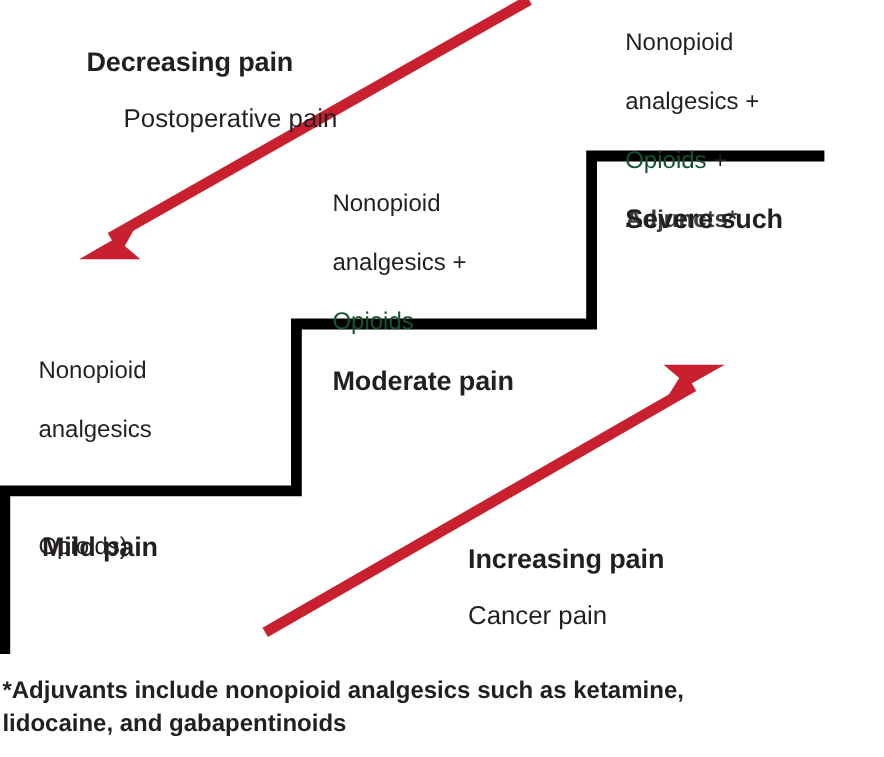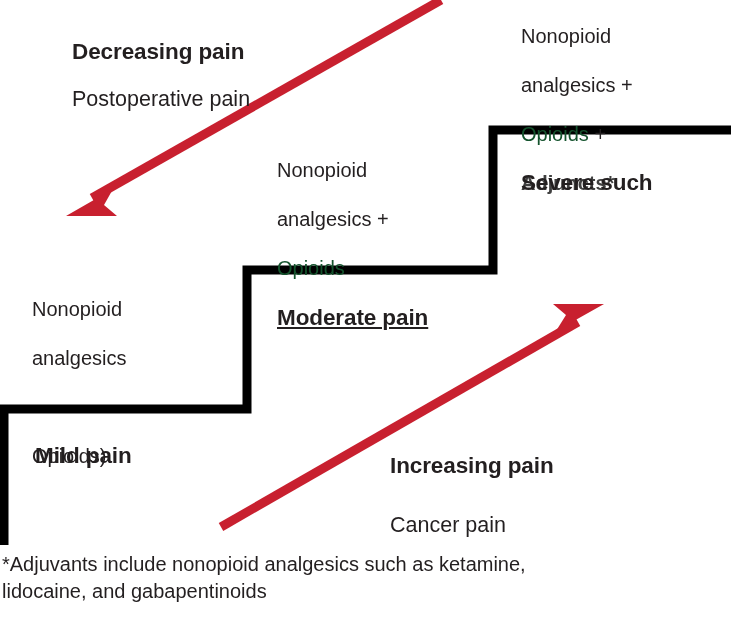--- a/index.html
+++ b/index.html
@@ -10,21 +10,20 @@
   body {
     font-family: "Liberation Sans", sans-serif;
     color: #231f20;
   }
   #canvas {
     position: relative;
     width: 687px;
     height: 631px;
     background: #ffffff;
     overflow: hidden;
-    padding-left: 44px;
   }
   .ladder-svg, .arrows-svg {
     position: absolute;
     left: 0;
     top: 0;
     width: 737px;
     height: 631px;
   }
   .txt {
     position: absolute;
@@ -56,35 +55,35 @@
     font-size: 21.5px;
     font-weight: 400;
     display: block;
   }
   .opioids { color: #14532d; }
   .adjuncts { color: #404040; font-weight: 700; }
   .plus { color: #231f20; }
 
   
   #decreasing-group { left: 72px; top: 18px; }
-  #decreasing-group .kicker-reg { margin-top: 2px; }
+  #decreasing-group .kicker-reg { margin-top: 2px; margin-left: 31px; }
 
   #severe-rx { left: 521px; top: 0px; width: 210px; }
   #severe-label { left: 521px; top: 169px; }
 
   #moderate-rx { left: 277px; top: 134px; width: 220px; }
-  #moderate-label { left: 277px; top: 304px; text-decoration: underline; }
+  #moderate-label { left: 277px; top: 304px; }
 
   #mild-rx { left: 32px; top: 273px; width: 230px; }
   #mild-label { left: 35px; top: 442px; }
 
   #increasing-group { left: 390px; top: 432px; }
-  #increasing-group .kicker-reg { margin-top: 14px; }
+  #increasing-group .kicker-reg { margin-top: 2px; }
 
-  #footnote { left: 2px; top: 551px; width: 730px; }
+  #footnote { left: 2px; top: 563px; width: 730px; font-weight: bold; }
 </style>
 </head>
 <body>
 
 <div id="canvas">
 
   <svg class="ladder-svg" viewBox="0 0 737 631" aria-hidden="true">
     <polyline points="4,545 4,409 247,409 247,270 493,270 493,130 737,130" fill="none" stroke="#000000" stroke-width="9" stroke-linejoin="miter" stroke-linecap="butt"></polyline>
   </svg>
 

